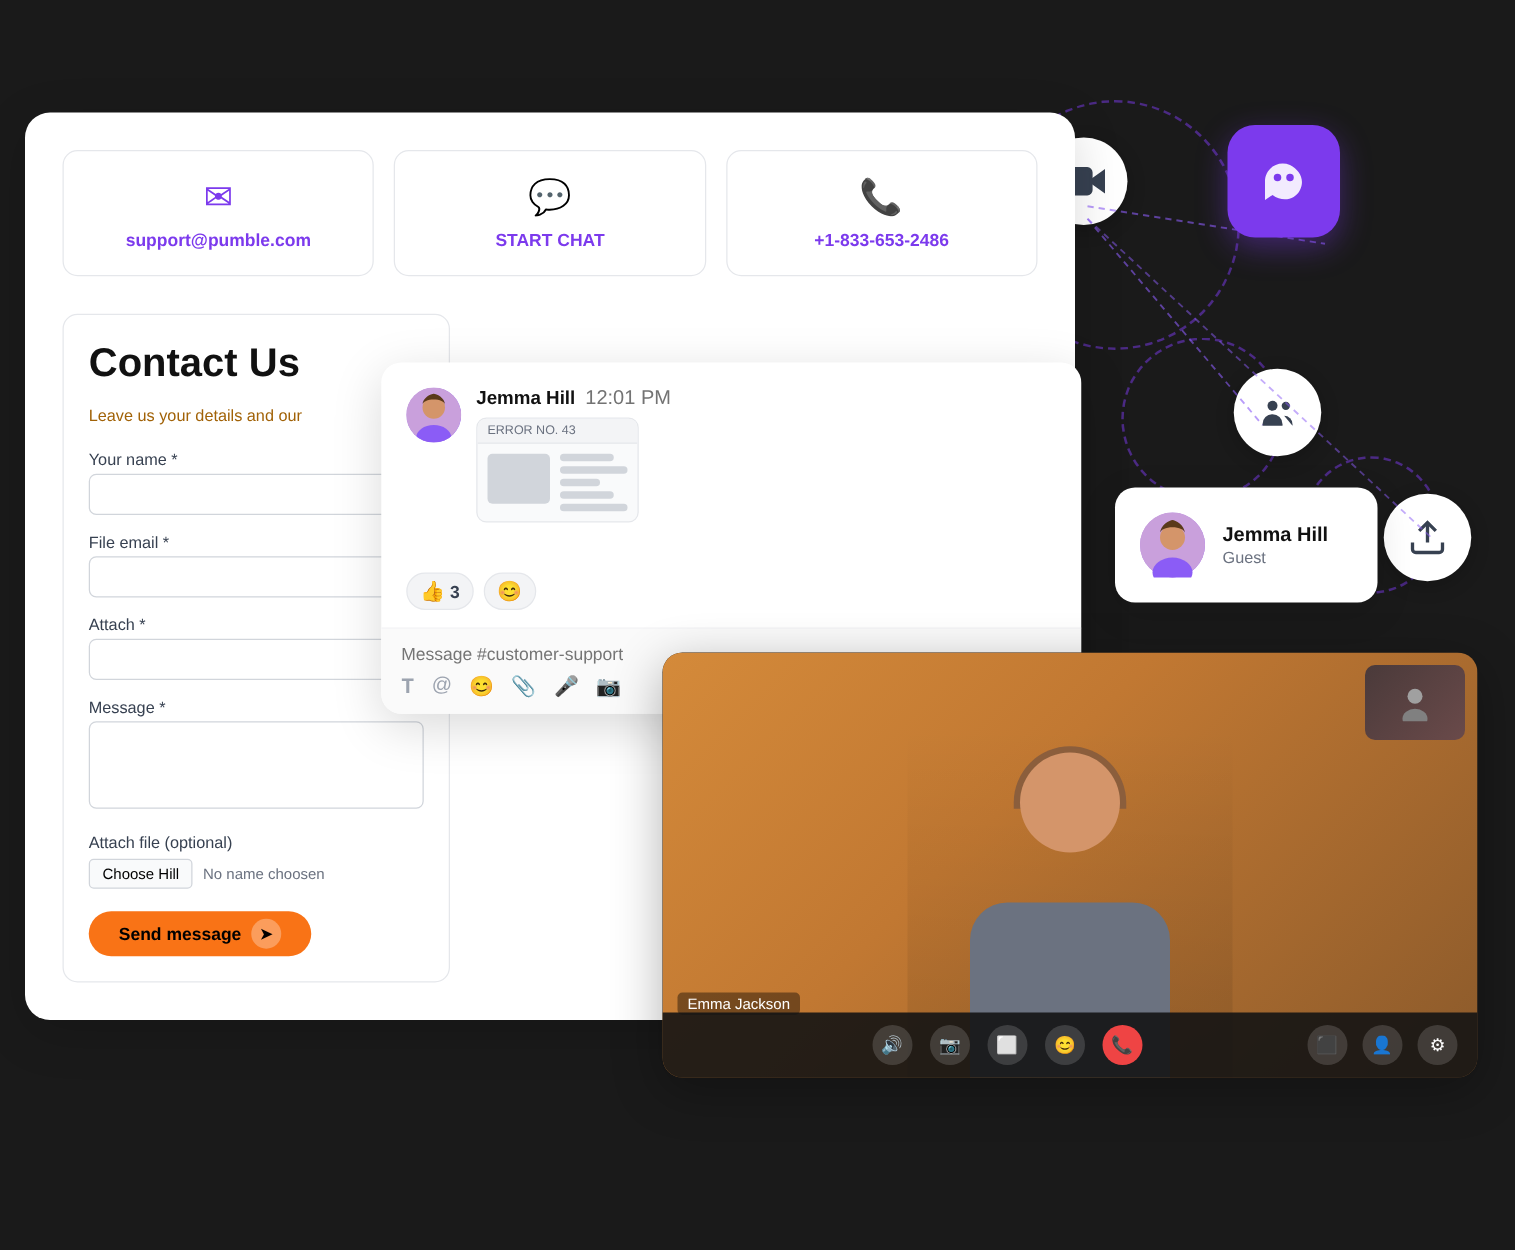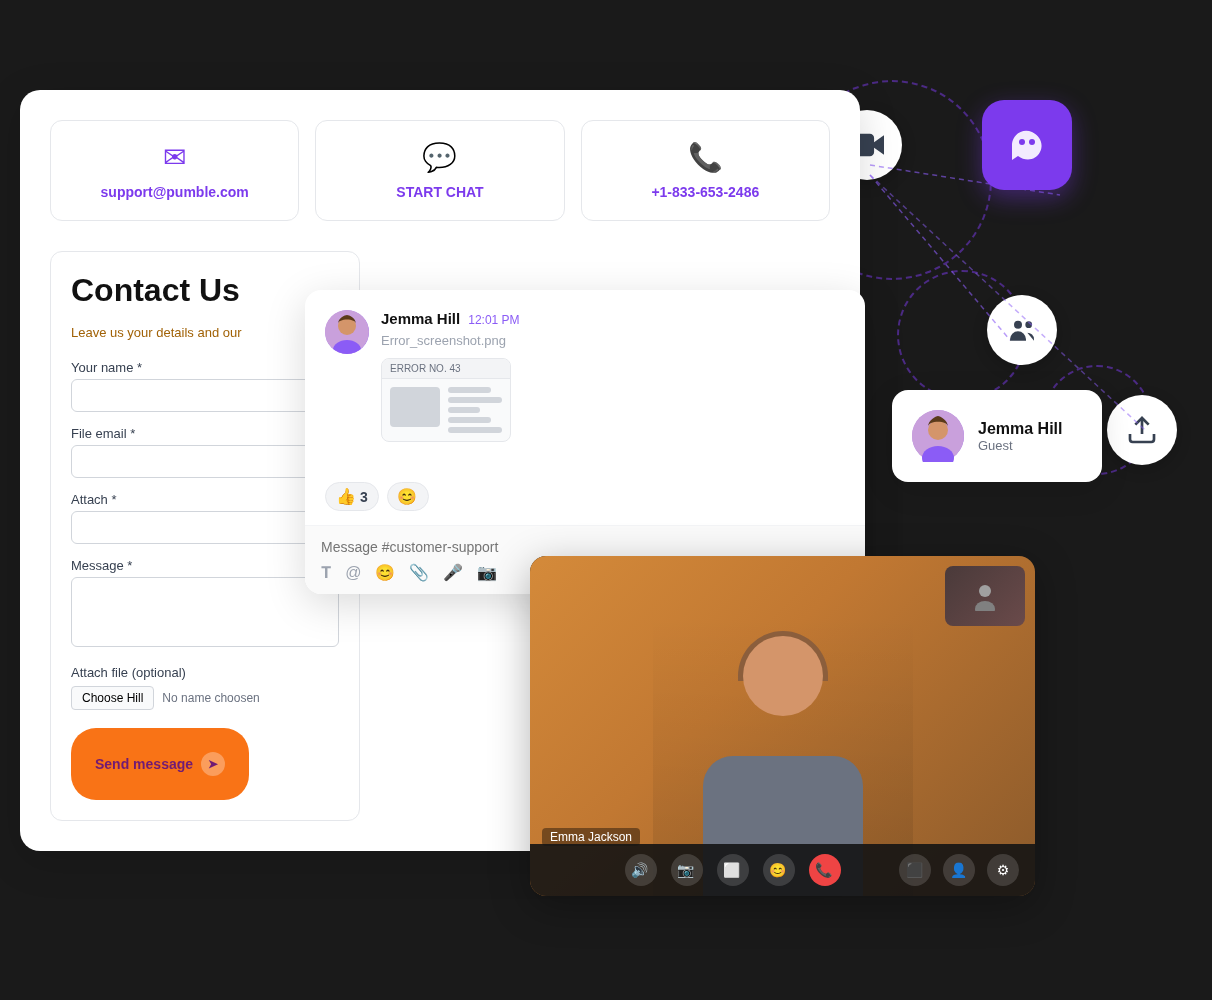--- a/index.html
+++ b/index.html
@@ -175,24 +175,24 @@
       cursor: pointer;
     }
 
     .file-name {
       font-size: 12px;
       color: #6b7280;
     }
 
     .send-btn {
       background: #f97316;
-      color: #701a75;
+      color: #000000;
       border: none;
       border-radius: 25px;
-      padding: 24px 24px;
+      padding: 6px 24px;
       font-size: 14px;
       font-weight: 600;
       cursor: pointer;
       display: flex;
       align-items: center;
       gap: 8px;
     }
 
     .send-btn .send-icon {
       width: 24px;
@@ -257,22 +257,22 @@
       margin-bottom: 6px;
     }
 
     .sender-name {
       font-weight: 700;
       font-size: 15px;
       color: #111;
     }
 
     .message-time {
-      font-size: 12px;
-      color: #8b5cf6;
+      font-size: 16px;
+      color: #737373;
     }
 
     .message-text {
       font-size: 14px;
       color: #374151;
       line-height: 1.5;
       margin-bottom: 10px;
     }
 
     .attachment-name {
@@ -419,23 +419,23 @@
     }
 
     .user-profile-info .user-role {
       font-size: 13px;
       color: #6b7280;
     }
 
     
     .video-panel {
       position: absolute;
-      top: 556px;
+      top: 522px;
       left: 530px;
-      width: 505px;
+      width: 652px;
       height: 340px;
       background: #1a1a1a;
       border-radius: 16px;
       overflow: hidden;
       box-shadow: 0 10px 40px rgba(0,0,0,0.3);
       z-index: 9;
     }
 
     .video-main {
       width: 100%;
@@ -668,21 +668,20 @@
               <ellipse cx="22" cy="40" rx="14" ry="10" fill="#8b5cf6"></ellipse>
               <path d="M13 14 C13 8, 31 8, 31 14 C31 8, 24 5, 22 5 C20 5, 13 8, 13 14Z" fill="#5a3a1a"></path>
             </svg>
           </div>
         </div>
         <div class="message-body">
           <div class="sender-line">
             <span class="sender-name">Jemma Hill</span>
             <span class="message-time">12:01 PM</span>
           </div>
-          <div class="attachment-name">Error_screenshot.png</div>
 
           <div class="error-screenshot">
             <div class="error-screenshot-header">ERROR NO. 43</div>
             <div class="error-screenshot-body">
               <div class="error-img-block"></div>
               <div class="error-lines">
                 <div class="error-line medium"></div>
                 <div class="error-line long"></div>
                 <div class="error-line short"></div>
                 <div class="error-line medium"></div>

